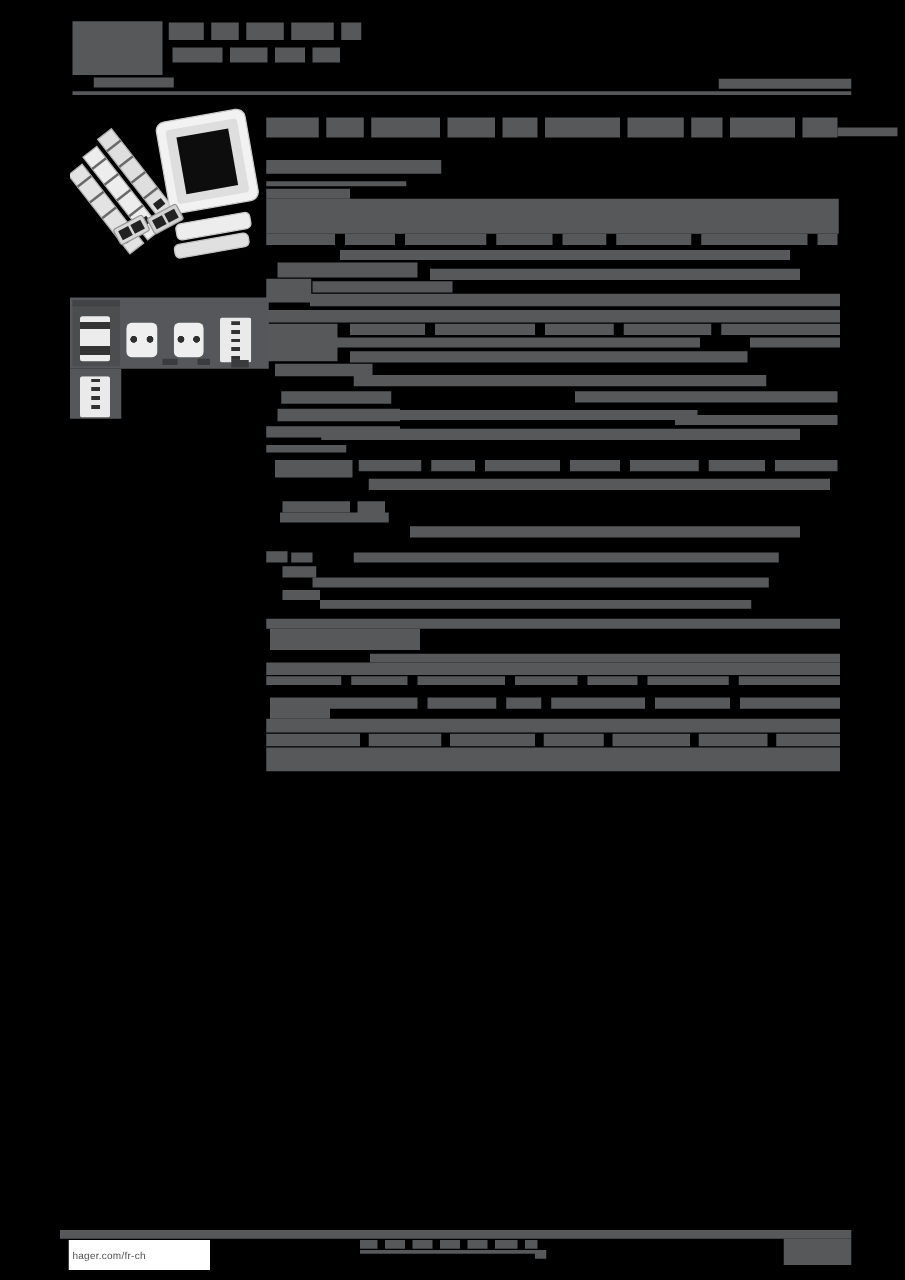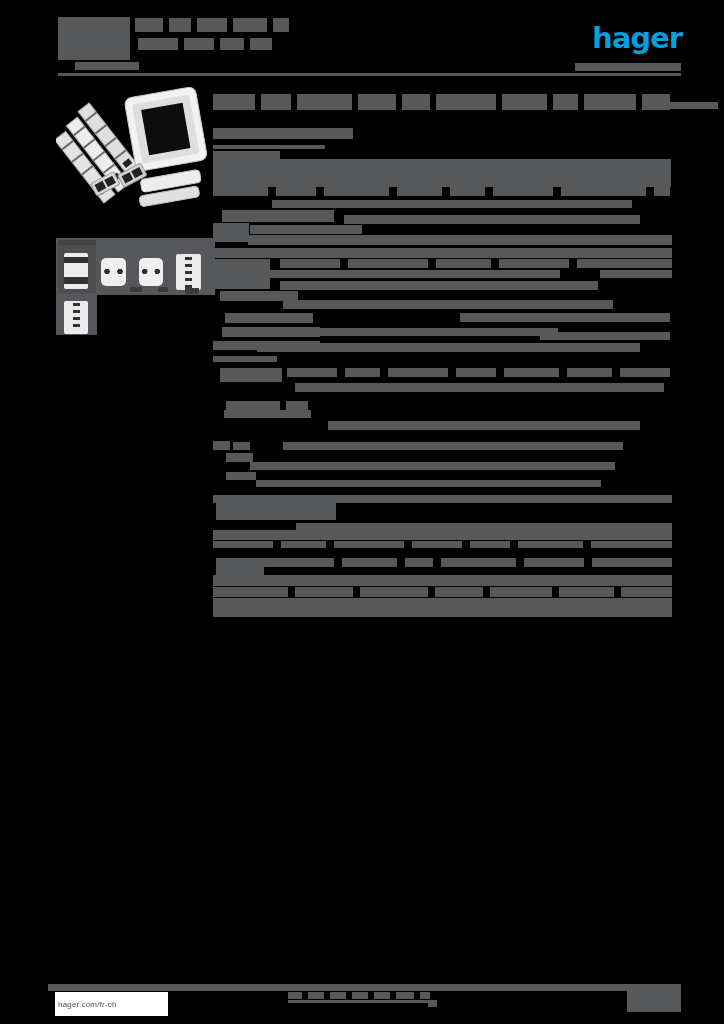--- a/index.html
+++ b/index.html
@@ -45,21 +45,20 @@
   #footer-url{font-size:8px;color:var(--footer-text-color);padding-left:3px;
         letter-spacing:0.2px;}
   #footer-brand-block{position:absolute;left:627px;top:991px;width:54px;height:21px;
         background:var(--bar-color);}
 </style>
 </head>
 <body>
 
 <div id="page">
 
-  <div id="logo">hager</div>
 
   <div class="rule" style="left:58px;top:73px;width:623px;height:3px;"></div>
 
   <svg id="photo" viewBox="0 0 160 134">
 
     <g transform="rotate(-38 50 75)">
       <rect x="20" y="30" width="14" height="80" fill="#E3E3E3" stroke="#B0B0B0"></rect>
       <rect x="38" y="26" width="14" height="84" fill="#EDEDED" stroke="#B0B0B0"></rect>
       <rect x="56" y="22" width="14" height="86" fill="#DFDFDF" stroke="#B0B0B0"></rect>
       <g stroke="#6A6A6A" stroke-width="2">

